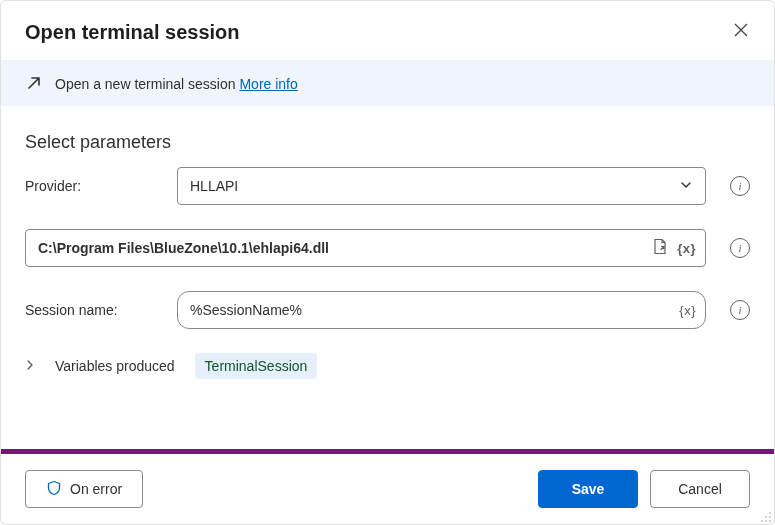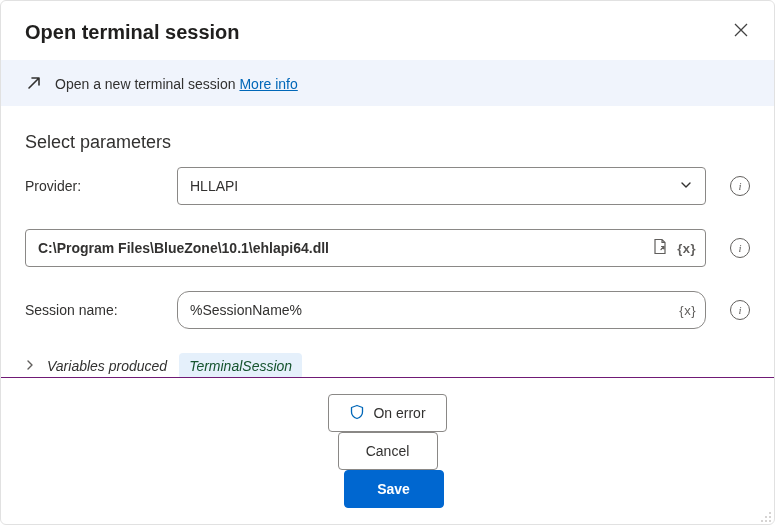--- a/index.html
+++ b/index.html
@@ -110,41 +110,39 @@
       font-size: 11px;
       font-style: italic;
       font-family: Georgia, serif;
       color: #605e5c;
       cursor: pointer;
       flex-shrink: 0;
     }
     .vars-row {
       display: flex;
       align-items: center;
-      gap: 12px;
+      gap: 20px;
       margin-top: 4px;
-      font-style: italic;
     }
     .vars-row .chev {
       color: #605e5c;
       font-size: 12px;
     }
     .chip {
       background: #e5f0fb;
       color: #14532d;
       padding: 5px 10px;
       border-radius: 4px;
       font-size: 14px;
     }
     .footer {
-      border-top: 1px solid #701a75;
+      border-top: 5px solid #701a75;
       padding: 16px 24px;
       display: flex;
       align-items: center;
-      flex-direction: column;
     }
     .btn {
       height: 38px;
       padding: 0 20px;
       border-radius: 4px;
       font-size: 14px;
       display: inline-flex;
       align-items: center;
       justify-content: center;
       gap: 8px;
@@ -263,22 +261,22 @@
 <div class="footer">
   <button class="btn">
     <span>
       <svg width="16" height="16" viewBox="0 0 16 16">
             <path d="M8 1.5 L13.5 3.5 V8 C13.5 11 11 13.5 8 14.5 C5 13.5 2.5 11 2.5 8 V3.5 Z" stroke="#0067b8" stroke-width="1.3" fill="none" stroke-linejoin="round"></path>
           </svg>
     </span>
     <span>On error</span>
   </button>
   <span class="spacer"></span>
+  <button class="btn primary">Save</button>
   <button class="btn">Cancel</button>
-  <button class="btn primary">Save</button>
 </div>
 
 <span class="resize-grip">
   <svg width="12" height="12" viewBox="0 0 12 12">
     <circle cx="10" cy="2" r="1" fill="currentColor"></circle>
     <circle cx="6" cy="6" r="1" fill="currentColor"></circle>
         <circle cx="10" cy="6" r="1" fill="currentColor"></circle>
     <circle cx="2" cy="10" r="1" fill="currentColor"></circle>
         <circle cx="6" cy="10" r="1" fill="currentColor"></circle>
         <circle cx="10" cy="10" r="1" fill="currentColor"></circle>

